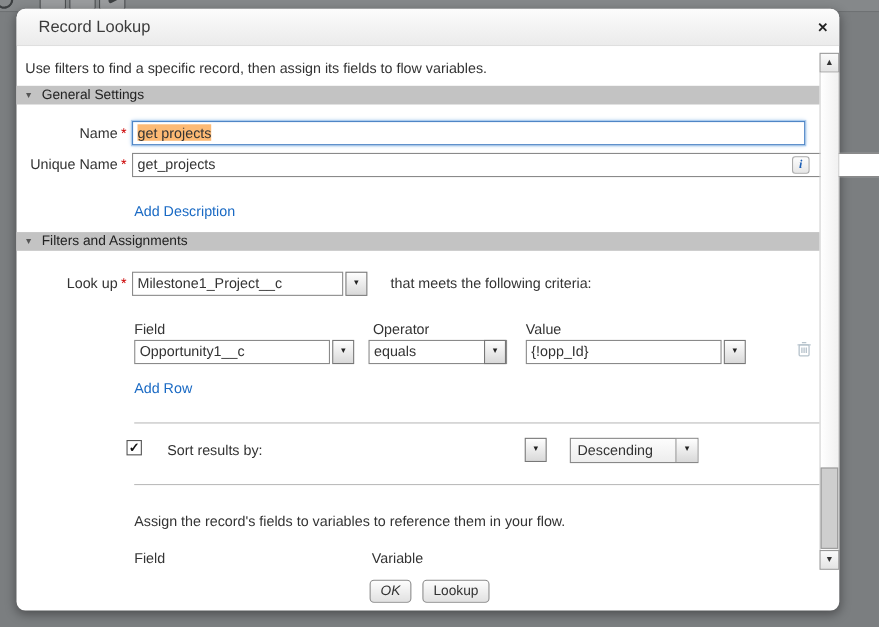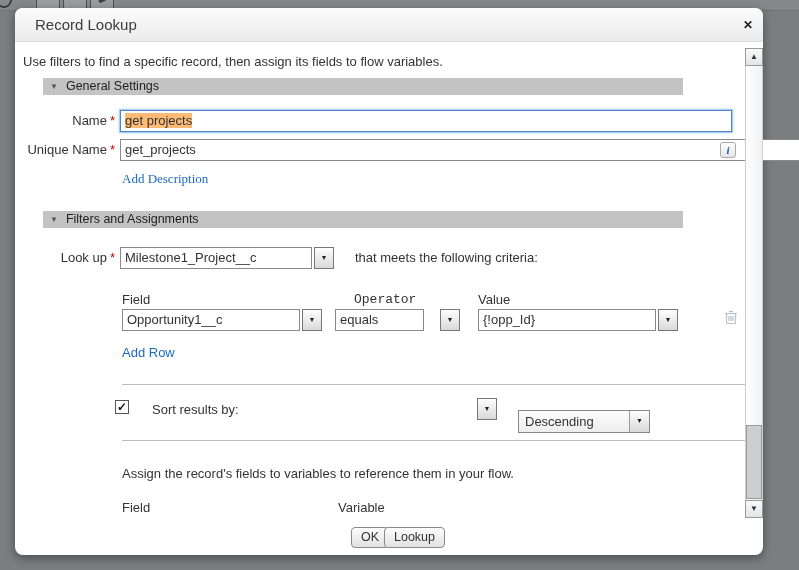--- a/index.html
+++ b/index.html
@@ -19,21 +19,21 @@
   .bg-toolbar .wrench { position:absolute; left:98px; top:-4px; width:16px; height:4px; background:#3c3f41; transform:rotate(-28deg); border-radius:2px; }
 
   
   .modal { position:absolute; left:15px; top:8px; width:748px; height:547px; background:#fff; border-radius:8px; box-shadow:0 3px 10px rgba(0,0,0,.4); }
   .titlebar { position:absolute; left:0; top:0; width:748px; height:34px; background:linear-gradient(#fcfcfc,#ebebeb); border-bottom:1px solid #dcdcdc; border-radius:8px 8px 0 0; }
   .title { position:absolute; left:20px; top:8px; font-size:15px; color:#3c3c3c; }
   .close-x { position:absolute; right:7px; top:9px; width:16px; height:16px; font-size:12px; font-weight:bold; color:#222; text-align:center; line-height:16px; cursor:pointer; }
 
   .desc { position:absolute; left:8px; top:46px; color:#333; }
 
-  .sec-hdr { position:absolute; left:0; width:640px; height:17px; background:#c3c3c3; color:#222; font-size:12.5px; line-height:17px;margin-left:28px; }
+  .sec-hdr { position:absolute; left:0; width:730px; height:17px; background:#c3c3c3; color:#222; font-size:12.5px; line-height:17px; }
   .sec-hdr .tri { display:inline-block; margin:0 8px 0 7px; font-size:8px; color:#555; vertical-align:1px; }
   .sec-gs { top:70px; }
   .sec-fa { top:203px; }
 
   .lbl { position:absolute; width:100px; text-align:right; color:#333; }
   .req { color:#cc0000; margin-left:3px; }
 
   .tbox { position:absolute; height:22px; border:1px solid #8a8a8a; background:#fff; padding:1px 4px; line-height:18px; white-space:nowrap; overflow:hidden; }
   .tbox.focused { border:1px solid #4f86c6; box-shadow:0 0 0 1px #aecdee, 0 0 4px #9cc3ea; }
   .selhl { background:#fdba74; }
@@ -46,25 +46,25 @@
   .colhdr { position:absolute; color:#333; }
 
   .info-btn { position:absolute; left:705px; top:134px; width:16px; height:16px; border:1px solid #aaa; border-radius:3px; background:linear-gradient(#fdfdfd,#e6e6e6); color:#1a5db5; font-family:"Liberation Serif", serif; font-style:italic; font-weight:bold; font-size:11px; text-align:center; line-height:14px; cursor:pointer; }
 
   .trash { position:absolute; left:708px; top:301px; width:16px; height:16px; cursor:pointer; }
 
   .divider { position:absolute; left:107px; width:623px; height:1px; background:#bcbcbc; }
 
   .chk { position:absolute; left:100px; top:392px; width:14px; height:14px; border:1px solid #555; background:#fff; text-align:center; line-height:13px; font-size:12px; font-weight:bold; color:#111; cursor:pointer; }
 
-  .select-ctl { position:absolute; left:503px; top:390px; width:132px; height:23px; border:1px solid #888; background:linear-gradient(#fdfdfd,#ededed); line-height:21px; padding-left:6px; cursor:pointer;margin-top:12px; }
+  .select-ctl { position:absolute; left:503px; top:390px; width:117px; height:23px; border:1px solid #888; background:linear-gradient(#fdfdfd,#ededed); line-height:21px; padding-left:6px; cursor:pointer; }
   .select-ctl .arrow { position:absolute; right:0; top:0; width:20px; height:21px; border-left:1px solid #999; background:linear-gradient(#fefefe,#d9d9d9); text-align:center; line-height:20px; font-size:7px; color:#222; }
 
   .btn { position:absolute; height:21px; border:1px solid #8a8a8a; border-radius:4px; background:linear-gradient(#fdfdfd,#e1e1e1); font-size:12.5px; color:#333; text-align:center; line-height:19px; cursor:pointer; padding:0 9px; }
-  .btn-ok { left:336px; top:519px; }
+  .btn-ok { left:321px; top:519px;font-style:italic; }
   .btn-cancel { left:369px; top:519px; }
 
   
   .sbar { position:absolute; left:730px; top:40px; width:18px; height:470px; }
   .sb-btn { position:absolute; left:0; width:18px; height:18px; border:1px solid #999; background:linear-gradient(#fafafa,#e4e4e4); text-align:center; font-size:8px; color:#333; line-height:16px; cursor:pointer; }
   .sb-up { top:0; }
   .sb-down { top:452px; }
   .sb-track { position:absolute; left:0; top:18px; width:18px; height:434px; background:linear-gradient(90deg,#ffffff,#f1f1f1); border-left:1px solid #cfcfcf; border-right:1px solid #cfcfcf; }
   .sb-thumb { position:absolute; left:0; top:359px; width:16px; height:74px; background:#cecece; border:1px solid #9a9a9a; cursor:pointer; }
 </style>
@@ -92,38 +92,38 @@
 
     <div class="sec-hdr sec-gs"><span class="tri">▼</span><span>General Settings</span></div>
 
     <div class="lbl" style="left:0; top:105px;"><span>Name</span><span class="req">*</span></div>
     <div class="tbox focused" style="left:105px; top:102px; width:612px;"><span class="selhl">get projects</span></div>
 
     <div class="lbl" style="left:0; top:134px;"><span>Unique Name</span><span class="req">*</span></div>
     <div class="tbox" style="left:105px; top:131px; width:682px;"><span>get_projects</span></div>
     <div class="info-btn">i</div>
 
-    <a class="link" style="left:107px; top:163px;font-family:Liberation Serif, serif;">Add Description</a>
+    <a class="link" style="left:107px; top:176px;">Add Description</a>
 
     <div class="sec-hdr sec-fa"><span class="tri">▼</span><span>Filters and Assignments</span></div>
 
     <div class="lbl" style="left:0; top:242px;"><span>Look up</span><span class="req">*</span></div>
     <div class="tbox" style="left:105px; top:239px; width:192px;"><span>Milestone1_Project__c</span></div>
     <div class="dd-btn" style="left:299px; top:239px;"><span>▼</span></div>
     <div class="colhdr" style="left:330px; top:242px;margin-left:10px;">that meets the following criteria:</div>
 
     <div class="colhdr" style="left:107px; top:284px;">Field</div>
-    <div class="colhdr" style="left:339px; top:284px;font-family:Liberation Mono, monospace;">Operator</div>
+    <div class="colhdr" style="left:324px; top:284px;">Operator</div>
     <div class="colhdr" style="left:463px; top:284px;">Value</div>
 
     <div>
       <div class="tbox" style="left:107px; top:301px; width:178px;"><span>Opportunity1__c</span></div>
       <div class="dd-btn" style="left:287px; top:301px;"><span>▼</span></div>
 
-      <div class="tbox" style="left:320px; top:301px; width:89px;"><span>equals</span></div>
+      <div class="tbox" style="left:320px; top:301px; width:126px;"><span>equals</span></div>
       <div class="dd-btn" style="left:425px; top:301px;"><span>▼</span></div>
 
       <div class="tbox" style="left:463px; top:301px; width:178px;"><span>{!opp_Id}</span></div>
       <div class="dd-btn" style="left:643px; top:301px;"><span>▼</span></div>
 
       <svg class="trash" viewBox="0 0 16 16">
         <g fill="none" stroke="#b7c3cc" stroke-width="1.2">
           <rect x="3.5" y="4.5" width="9" height="10" rx="1"></rect>
           <line x1="2" y1="4.5" x2="14" y2="4.5"></line>
           <line x1="6" y1="2.5" x2="10" y2="2.5"></line>

